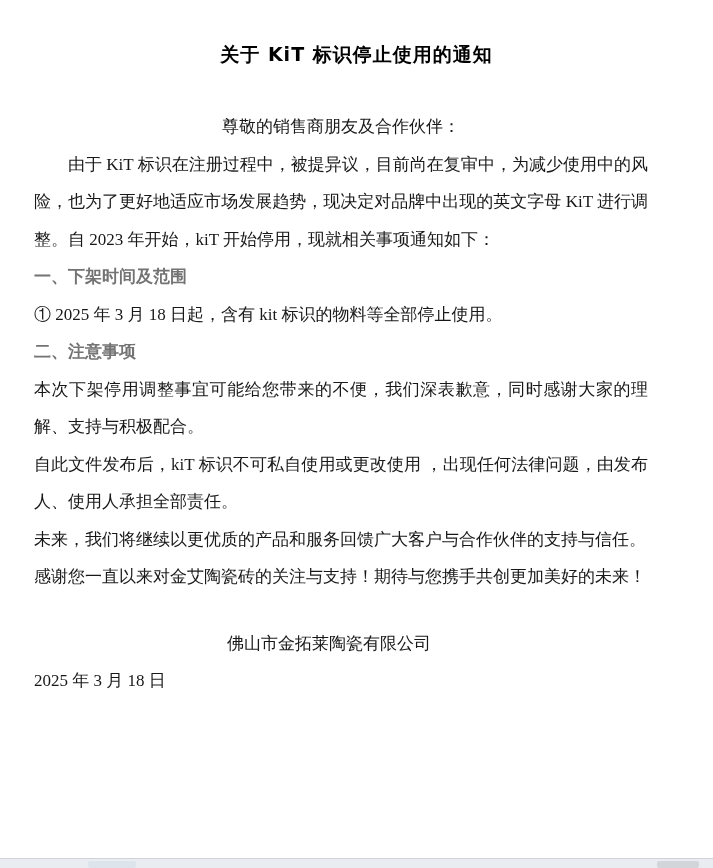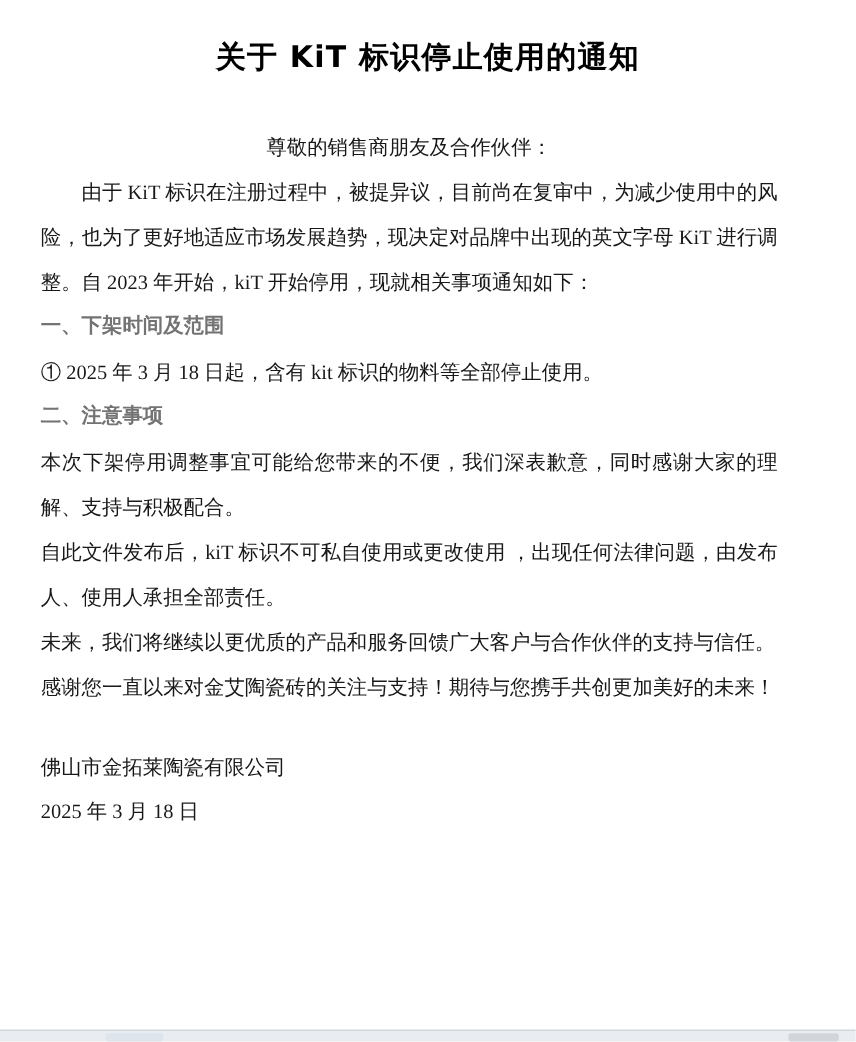--- a/index.html
+++ b/index.html
@@ -9,25 +9,25 @@
   .document {
     position: relative;
     width: 713px;
     height: 868px;
     background: #ffffff;
     font-family: "Liberation Serif", serif;
     color: #181818;
   }
 
   .doc-title {
-    padding-top: 31px;
+    padding-top: 42px;
     text-align: center;
     font-family: "DejaVu Sans", sans-serif;
     font-weight: bold;
-    font-size: 25px;
+    font-size: 19px;
     letter-spacing: 1px;
     color: #000000;
   }
 
   .doc-body {
     width: 614px;
     margin-left: 34px;
     margin-top: 40px;
     font-size: 17px;
     line-height: 37.5px;
@@ -46,21 +46,21 @@
     font-family: "DejaVu Sans", sans-serif;
     font-weight: bold;
     color: #737373;
   }
 
   .signature {
     margin-top: 29px;
     line-height: 37.5px;
     font-size: 17px;
   }
-  .sig-company { text-align: left; padding-right: 24px; }
+  .sig-company { text-align: center; padding-right: 24px; }
   .sig-date { text-align: left; padding-right: 56px; }
 
   .viewer-bottom-bar {
     position: absolute;
     left: 0;
     bottom: 0;
     width: 713px;
     height: 10px;
     background: #e9edf1;
     border-top: 1px solid #cfd3d8;

